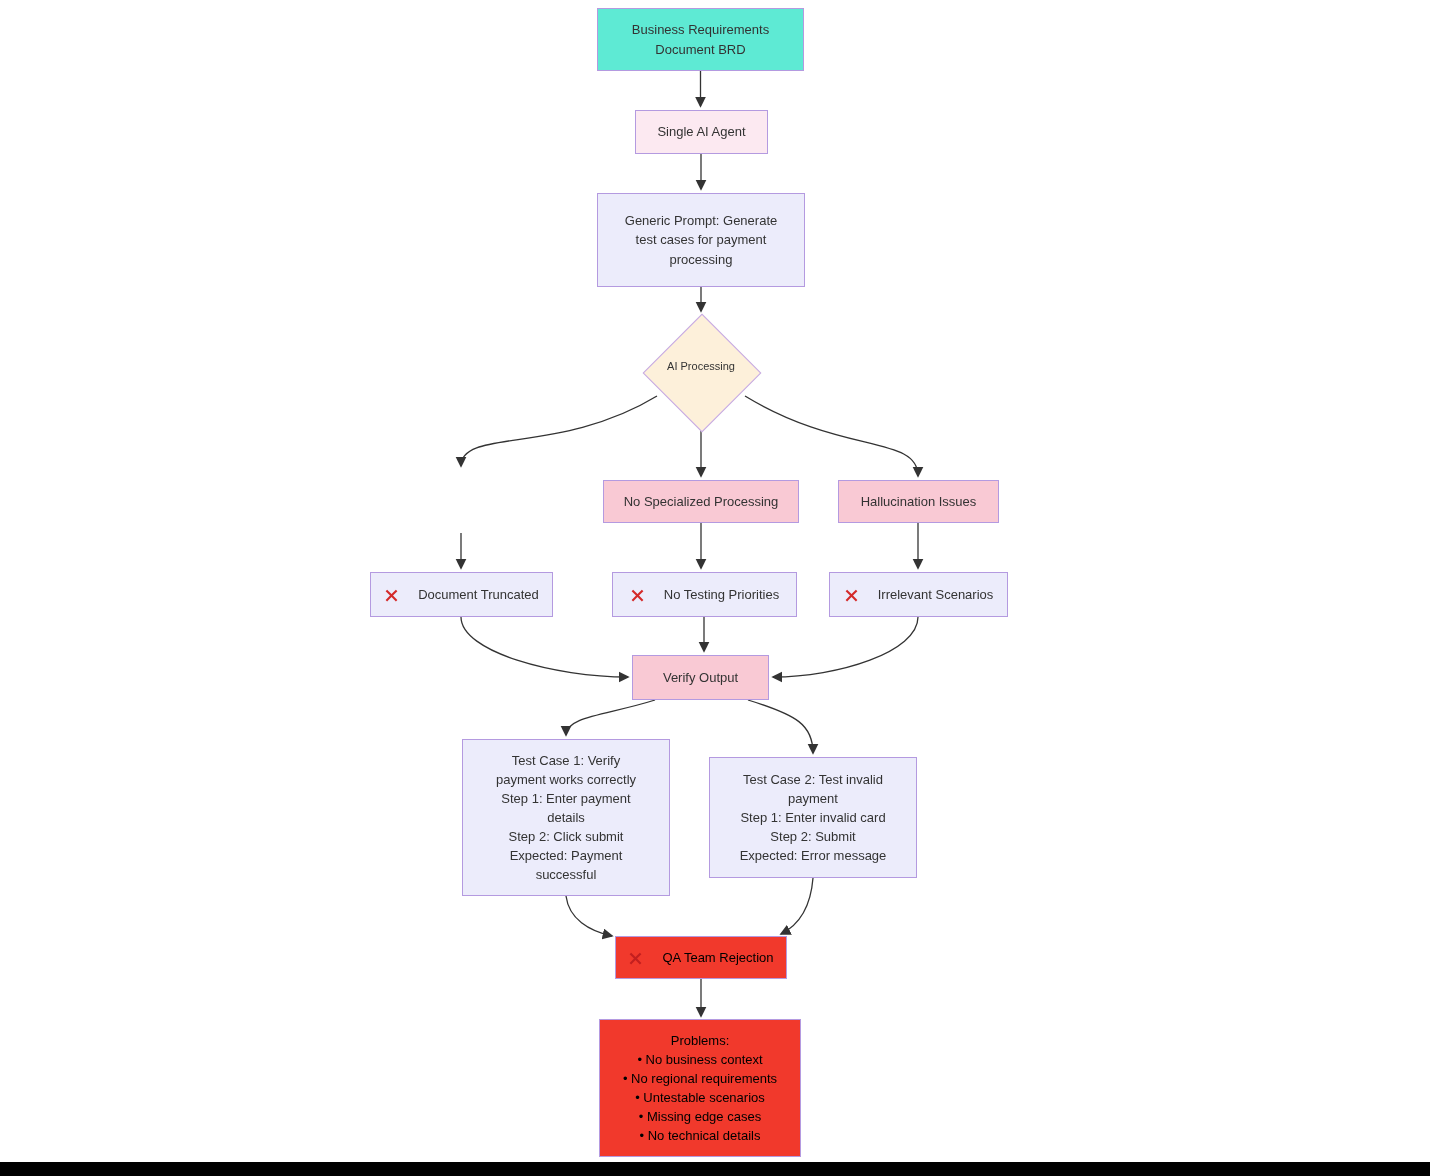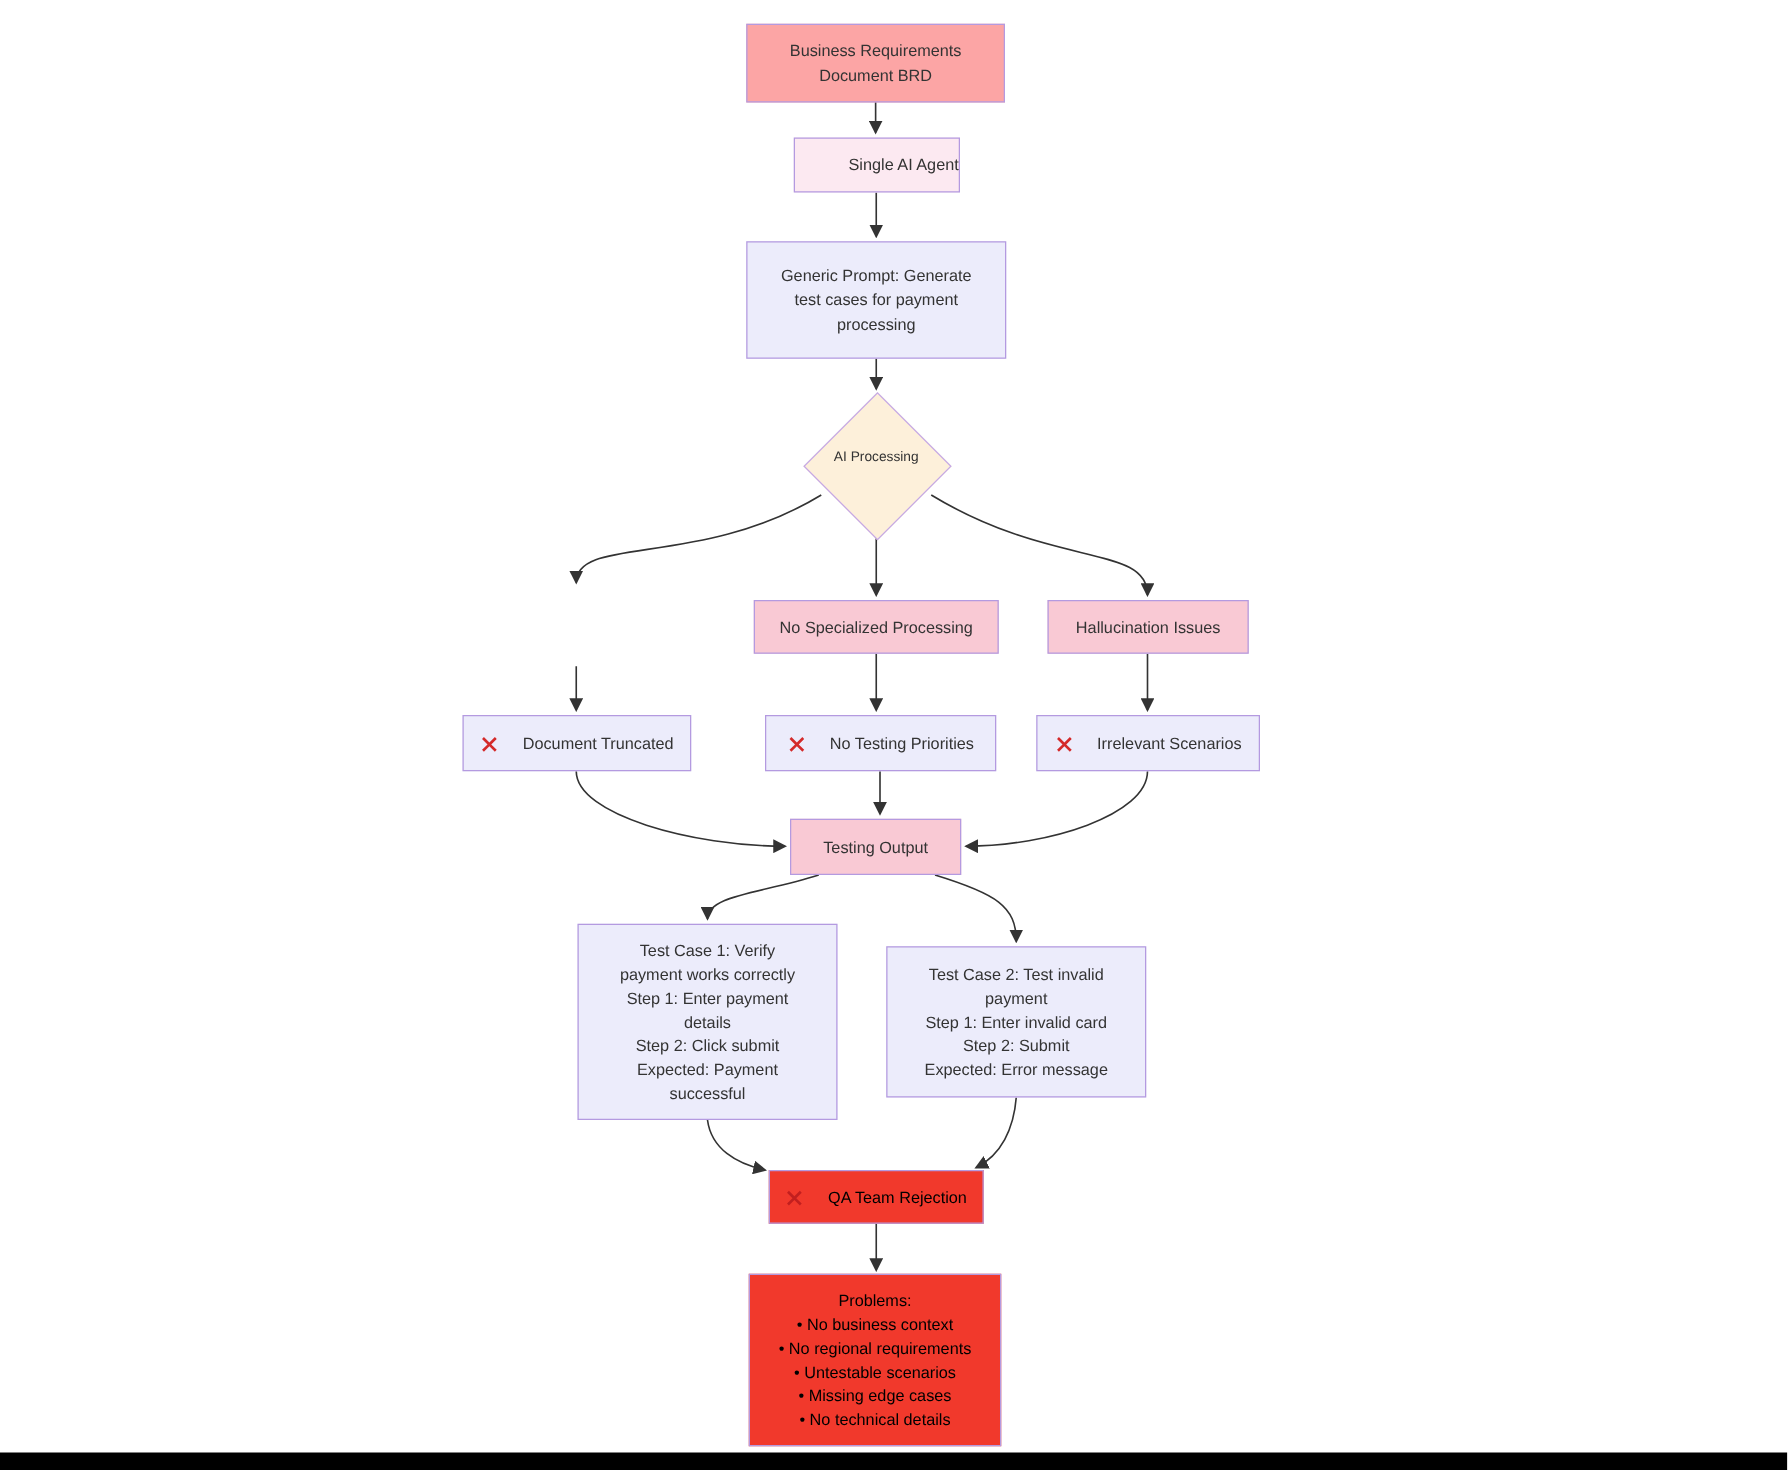--- a/index.html
+++ b/index.html
@@ -8,22 +8,22 @@
     font-family:"Liberation Sans","DejaVu Sans",sans-serif;
     color:#333333;overflow:hidden;
   }
   svg.edges{position:absolute;left:0;top:0;width:1430px;height:1176px;}
   .node{
     position:absolute;display:flex;align-items:center;justify-content:center;
     box-sizing:border-box;border:1px solid #b49ae0;
     font-size:13px;line-height:1.47;text-align:center;
   }
   .label{white-space:pre-line;}
-  .blue{background:#fca5a5;margin-top:11px;}
-  .pinklight{background:#fce9f1;justify-content:flex-end;}
+  .blue{background:#5eead4;}
+  .pinklight{background:#fce9f1;}
   .lavender{background:#ececfb;}
   .pink{background:#f9c9d4;}
   .red{background:#f1392c;color:#000000;}
   .diamond-shape{
     position:absolute;left:660px;top:331px;width:82px;height:82px;
     background:#fdf0da;border:1px solid #c5a8e6;transform:rotate(45deg);
   }
   .diamond-label{
     position:absolute;left:631px;top:360px;width:140px;height:26px;
     display:flex;align-items:flex-start;justify-content:center;
@@ -113,21 +113,21 @@
   </div>
 
   <div class="node lavender row" style="left:829px;top:572px;width:179px;height:45px;">
     <svg class="xicon" viewBox="0 0 24 24">
       <path d="M5 2.6 L12 9.6 L19 2.6 L21.4 5 L14.4 12 L21.4 19 L19 21.4 L12 14.4 L5 21.4 L2.6 19 L9.6 12 L2.6 5 Z"></path>
     </svg>
     <span class="label">Irrelevant Scenarios</span>
   </div>
 
   <div class="node pink" style="left:632px;top:655px;width:137px;height:45px;">
-    <span class="label">Testing Output</span>
+    <span class="label">Verify Output</span>
   </div>
 
   <div class="node lavender" style="left:462px;top:739px;width:208px;height:157px;">
     <span class="label">Test Case 1: Verify
 payment works correctly
 Step 1: Enter payment
 details
 Step 2: Click submit
 Expected: Payment
 successful</span>

